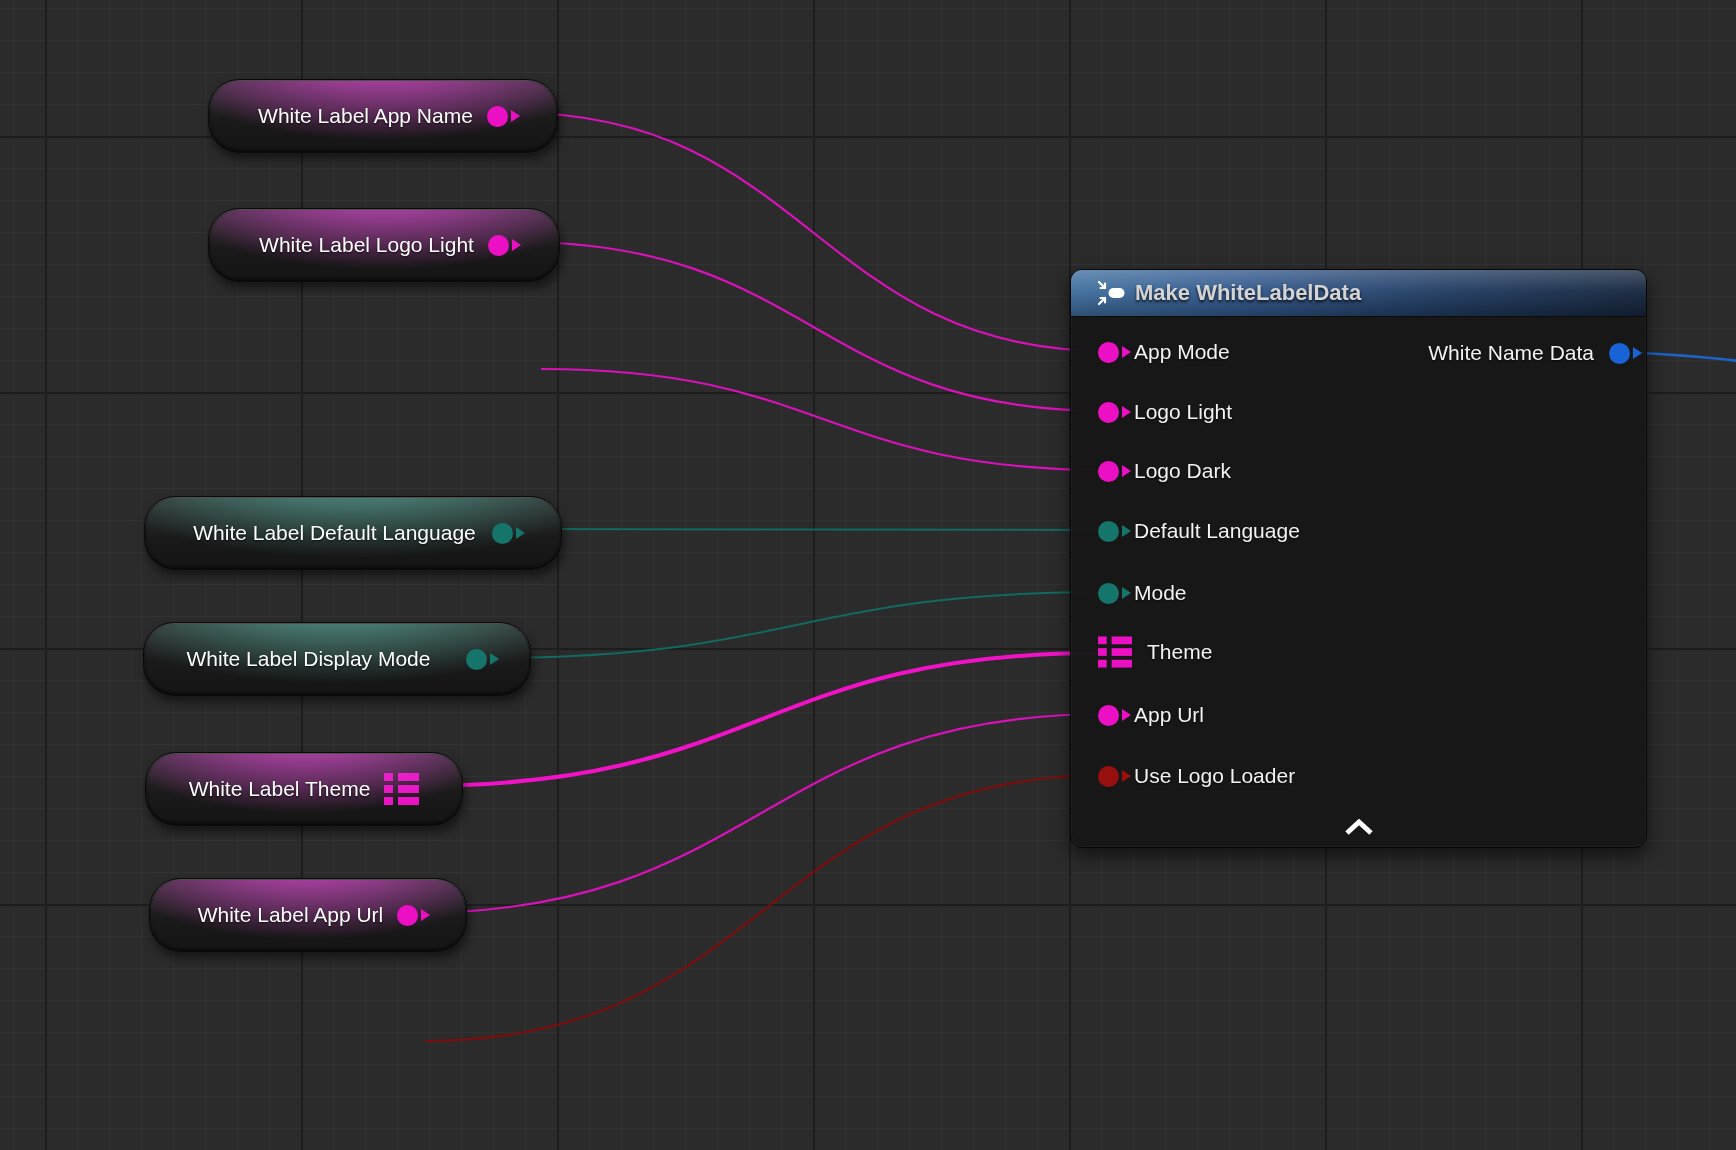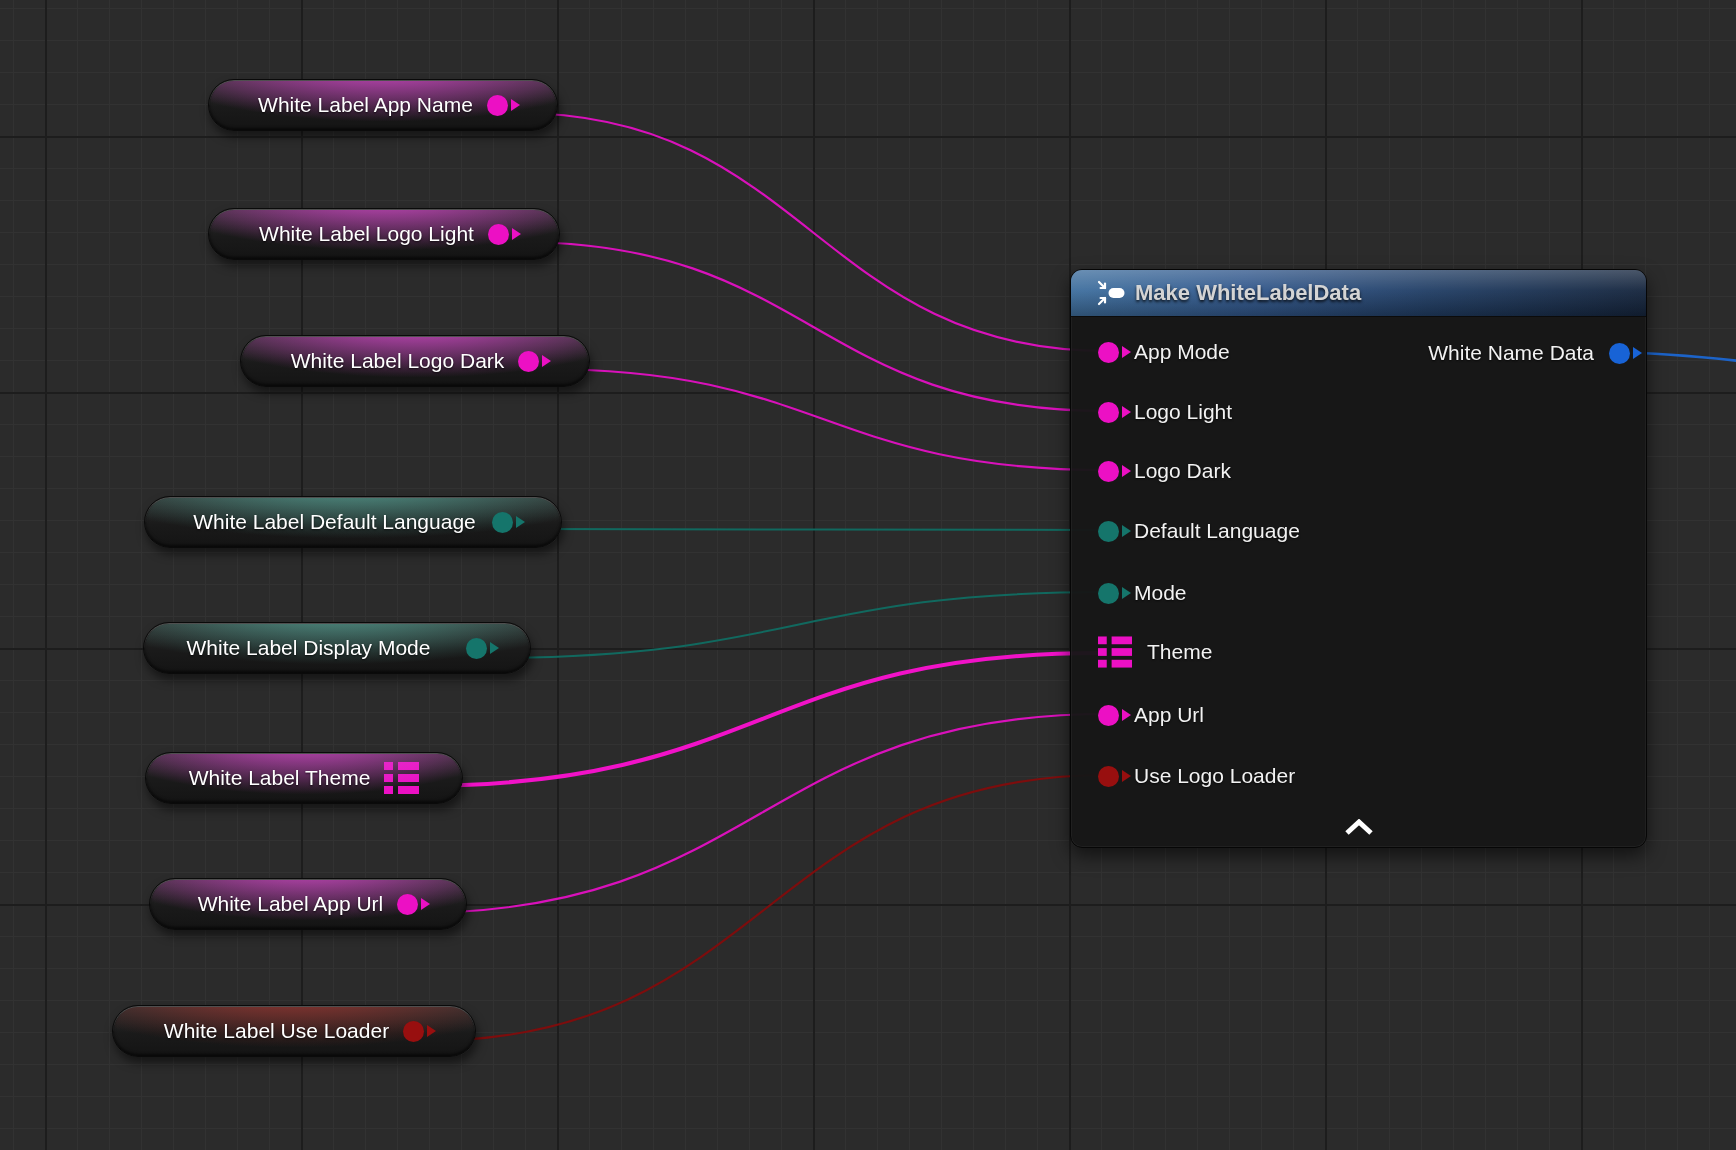--- a/index.html
+++ b/index.html
@@ -22,21 +22,21 @@
   .wires { position:absolute; inset:0; z-index:1; }
   .wires path { fill:none; }
   .w-string { stroke:#d911bb; stroke-width:2.2px; }
   .w-byte   { stroke:#11695f; stroke-width:2px; }
   .w-struct { stroke:#f112c8; stroke-width:4px; }
   .w-bool   { stroke:#7d0d0d; stroke-width:2.2px; }
   .w-out    { stroke:#1c63c8; stroke-width:2.6px; }
 
   
   .pill {
-    position:absolute; z-index:2; height:52px; border-radius:31px;
+    position:absolute; z-index:2; height:74px; border-radius:31px;
     display:flex; align-items:center; justify-content:center; gap:14px;
     padding:0 16px; box-sizing:border-box;
     background:linear-gradient(to bottom,#2f2f2f,#1a1a1a 55%,#141414);
     border:1px solid #0a0a0a;
     box-shadow: 2px 6px 10px rgba(0,0,0,0.5),
                 inset 0 1px 0 rgba(255,255,255,0.16),
                 inset 0 -2px 3px rgba(0,0,0,0.6);
   }
   .pill::before {
     content:''; position:absolute; inset:1px; border-radius:30px;
@@ -107,24 +107,20 @@
   <div class="pill g-magenta" style="left:208px; top:79px; width:350px;">
     <span class="pill-label">White Label App Name</span>
     <span class="ppin c-magenta"></span>
   </div>
 
   <div class="pill g-magenta" style="left:208px; top:208px; width:352px;">
     <span class="pill-label">White Label Logo Light</span>
     <span class="ppin c-magenta"></span>
   </div>
 
-  <div class="pill g-magenta" style="left:240px; top:335px; width:350px;">
-    <span class="pill-label">White Label Logo Dark</span>
-    <span class="ppin c-magenta"></span>
-  </div>
 
   <div class="pill g-teal" style="left:144px; top:496px; width:418px;gap:16px;">
     <span class="pill-label">White Label Default Language</span>
     <span class="ppin c-teal"></span>
   </div>
 
   <div class="pill g-teal" style="left:143px; top:622px; width:388px;gap:36px;">
     <span class="pill-label">White Label Display Mode</span>
     <span class="ppin c-teal"></span>
   </div>
@@ -141,24 +137,20 @@
           <rect x="14" y="24" width="21" height="8"></rect>
       </g>
     </svg>
   </div>
 
   <div class="pill g-magenta" style="left:149px; top:878px; width:318px;">
     <span class="pill-label">White Label App Url</span>
     <span class="ppin c-magenta"></span>
   </div>
 
-  <div class="pill g-red" style="left:112px; top:1005px; width:364px;">
-    <span class="pill-label">White Label Use Loader</span>
-    <span class="ppin c-red"></span>
-  </div>
 
   <div class="make-node">
     <div class="make-header">
       <svg width="28" height="26" viewBox="0 0 28 26">
         <g stroke="#ffffff" stroke-width="2.2" fill="none" stroke-linecap="round">
           <path d="M2,2 L8,8"></path>
             <path d="M8,8 L8,3.6"></path>
             <path d="M8,8 L3.6,8"></path>
           <path d="M2,24 L8,18"></path>
             <path d="M8,18 L8,22.4"></path>

